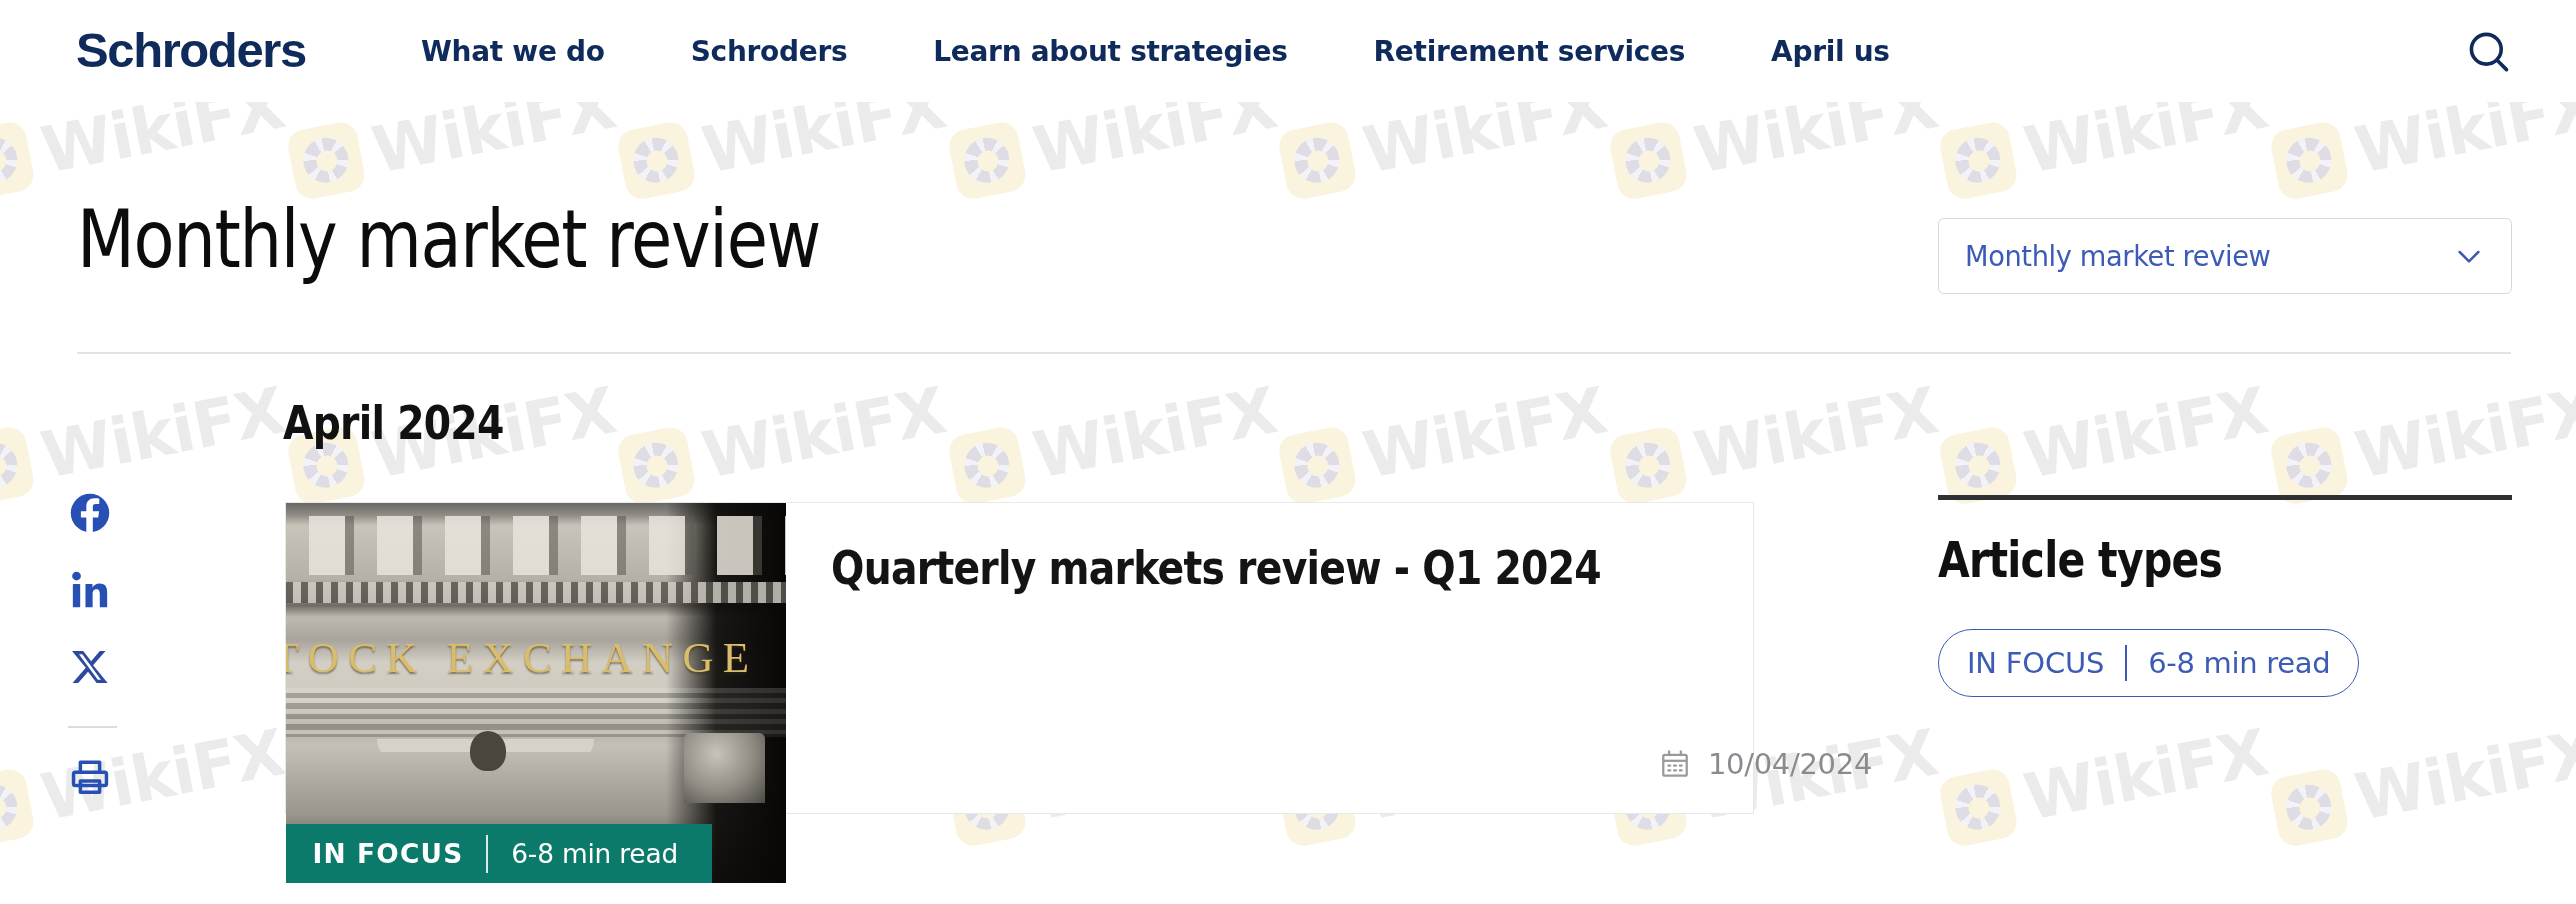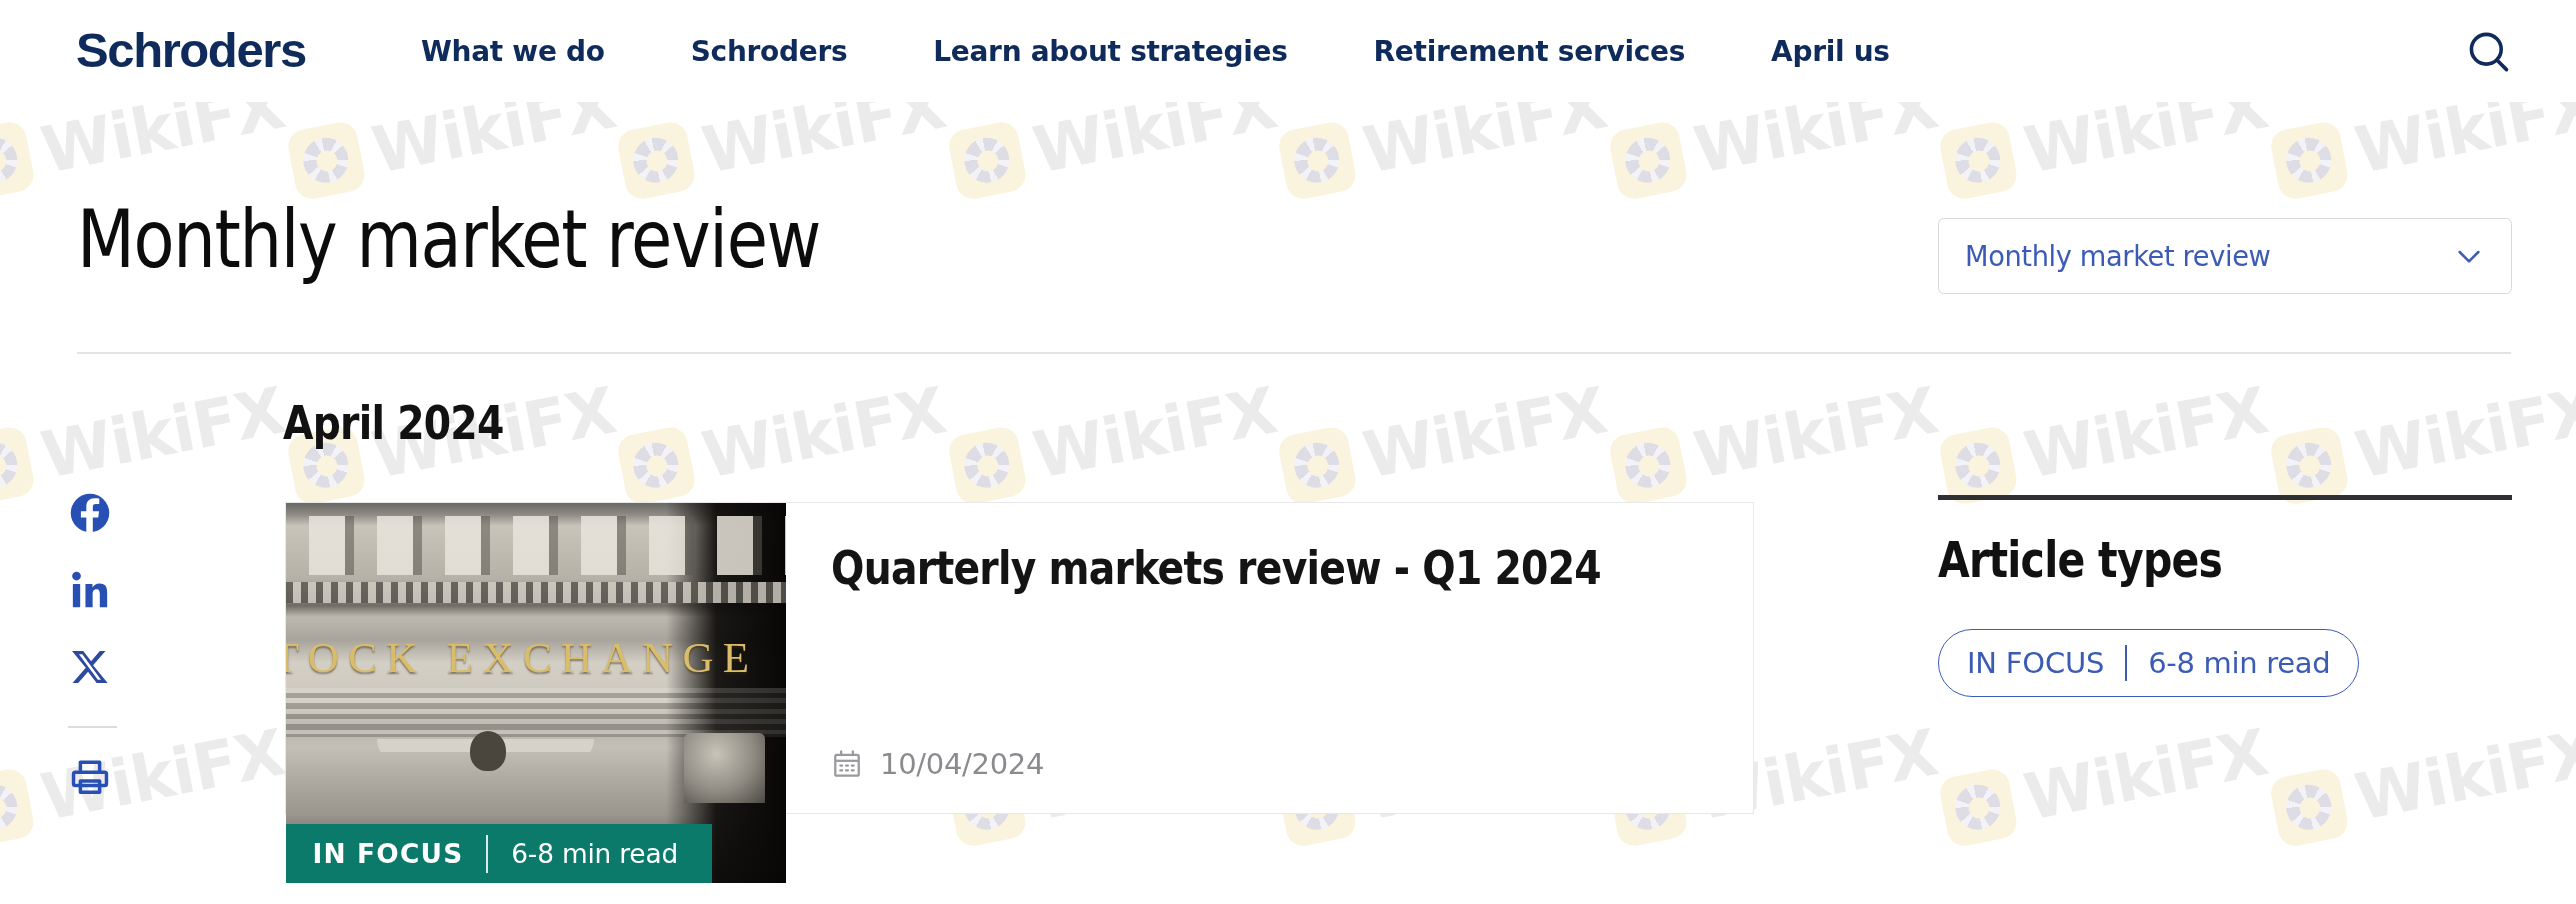--- a/index.html
+++ b/index.html
@@ -363,21 +363,21 @@
     font-size: 26.4px;
     color: #ffffff;
     letter-spacing: -0.2px;
   }
 
   #article-body {
     position: relative;
     flex: 1;
     padding: 38px 43px 32px 45px;
     display: flex;
-    flex-direction: column;
+    flex-direction: row;
   }
   #article-title {
     font-family: "DejaVu Sans Condensed", "DejaVu Sans", sans-serif;
     font-weight: 700;
     font-size: 47px;
     color: #141414;
     letter-spacing: -0.8px;
     line-height: 1.15;
     transform: scaleX(0.93);
     transform-origin: left top;

